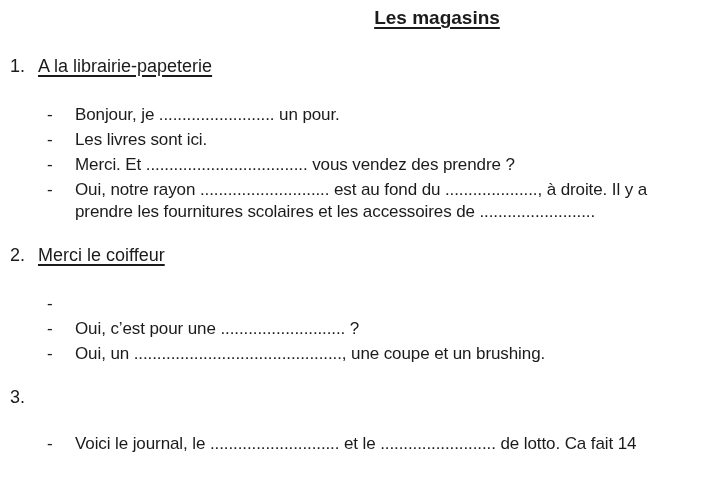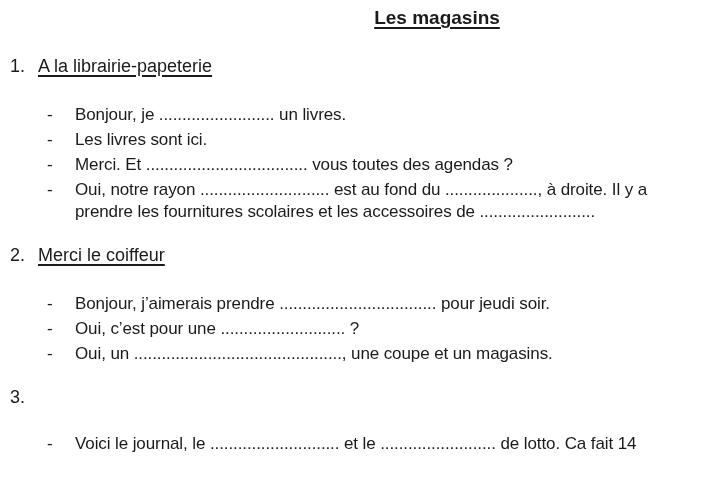--- a/index.html
+++ b/index.html
@@ -85,65 +85,62 @@
   </div>
 
   <div class="section-heading heading-1">
     <span class="section-number">1.</span>
     <span class="heading-text">A la librairie-papeterie</span>
   </div>
   <div class="dialogue dialogue-1">
     <div class="dialogue-item">
       <span class="bullet-dash">-</span>
       <div class="item-lines">
-        <div class="line">Bonjour, je ......................... un livres.</div>
+        <div class="line">Bonjour, je ......................... un pour.</div>
       </div>
     </div>
     <div class="dialogue-item">
       <span class="bullet-dash">-</span>
       <div class="item-lines">
         <div class="line">Les livres sont ici.</div>
       </div>
     </div>
     <div class="dialogue-item">
       <span class="bullet-dash">-</span>
       <div class="item-lines">
-        <div class="line">Merci. Et ................................... vous toutes des agendas ?</div>
+        <div class="line">Merci. Et ................................... vous vendez des prendre ?</div>
       </div>
     </div>
     <div class="dialogue-item">
       <span class="bullet-dash">-</span>
       <div class="item-lines">
         <div class="line">Oui, notre rayon ............................ est au fond du ...................., à droite. Il y a</div>
         <div class="line">prendre les fournitures scolaires et les accessoires de .........................</div>
       </div>
     </div>
   </div>
 
   <div class="section-heading heading-2">
     <span class="section-number">2.</span>
     <span class="heading-text">Merci le coiffeur</span>
   </div>
   <div class="dialogue dialogue-2">
     <div class="dialogue-item">
       <span class="bullet-dash">-</span>
-      <div class="item-lines">
-        <div class="line">Bonjour, j’aimerais prendre .................................. pour jeudi soir.</div>
-      </div>
     </div>
     <div class="dialogue-item">
       <span class="bullet-dash">-</span>
       <div class="item-lines">
         <div class="line">Oui, c’est pour une ........................... ?</div>
       </div>
     </div>
     <div class="dialogue-item">
       <span class="bullet-dash">-</span>
       <div class="item-lines">
-        <div class="line">Oui, un ............................................., une coupe et un magasins.</div>
+        <div class="line">Oui, un ............................................., une coupe et un brushing.</div>
       </div>
     </div>
   </div>
 
   <div class="section-heading heading-3">
     <span class="section-number">3.</span>
   </div>
   <div class="dialogue dialogue-3">
     <div class="dialogue-item">
       <span class="bullet-dash">-</span>

